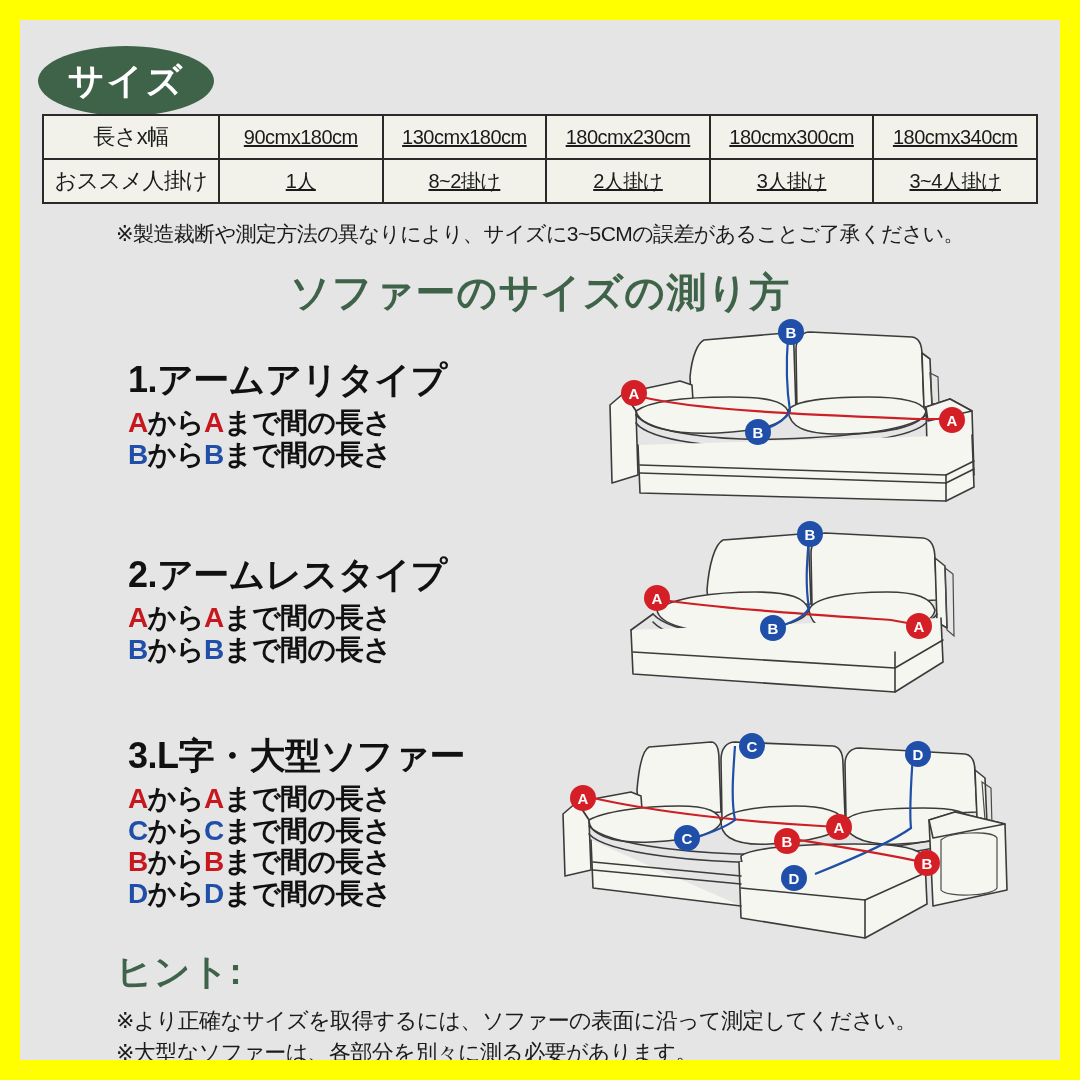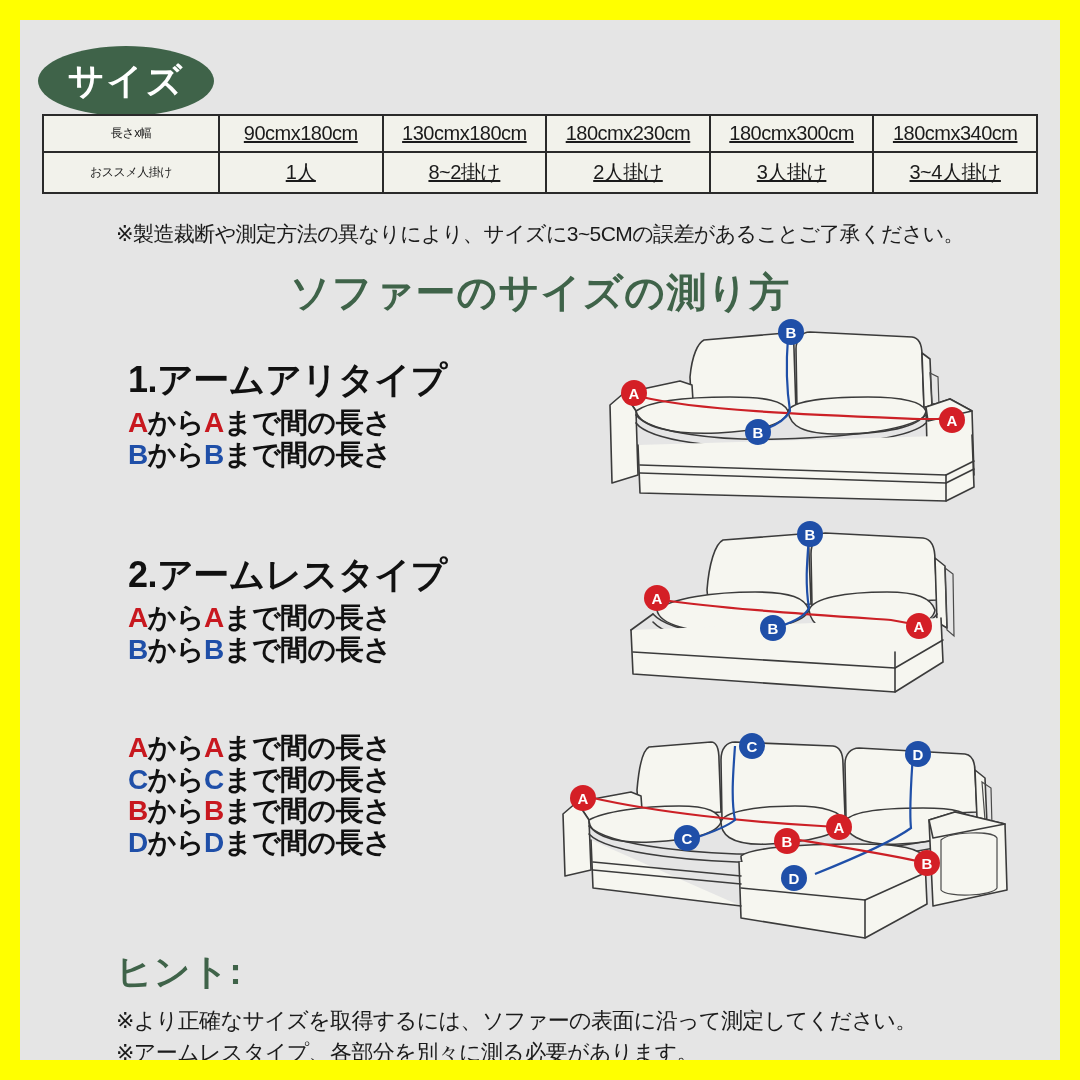--- a/index.html
+++ b/index.html
@@ -40,21 +40,21 @@
   .size-table td{
     border:2px solid #2A2A2A;
     text-align:center;
     color:#1B1B1B;
     background:#F2F2EB;
     padding:6px 2px;
     font-size:19px;
     white-space:nowrap;
     letter-spacing:-0.5px;
   }
-  .size-table td.head-cell{ font-size:12px; }
+  .size-table td.head-cell{ font-size:22px; }
   .size-table td.val-cell{ font-size:20px;text-decoration:underline; }
   .col-label{ width:170px; }
 
   .note{
     position:absolute;left:0;top:200px;width:1040px;
     text-align:center;
     font-size:21px;color:#1B1B1B;
     letter-spacing:-0.6px;
   }
 
@@ -158,38 +158,39 @@
     <div class="sec-title">2.アームレスタイプ</div>
     <div class="sec-line">
       <span class="mk-red">A</span><span>から</span><span class="mk-red">A</span><span>まで間の長さ</span>
     </div>
     <div class="sec-line">
       <span class="mk-blue">B</span><span>から</span><span class="mk-blue">B</span><span>まで間の長さ</span>
     </div>
   </div>
 
   <div class="section" id="section-3">
+    <div class="sec-title">3.L字・大型ソファー</div>
     <div class="sec-line">
       <span class="mk-red">A</span><span>から</span><span class="mk-red">A</span><span>まで間の長さ</span>
     </div>
     <div class="sec-line">
       <span class="mk-blue">C</span><span>から</span><span class="mk-blue">C</span><span>まで間の長さ</span>
     </div>
     <div class="sec-line">
       <span class="mk-red">B</span><span>から</span><span class="mk-red">B</span><span>まで間の長さ</span>
     </div>
     <div class="sec-line">
       <span class="mk-blue">D</span><span>から</span><span class="mk-blue">D</span><span>まで間の長さ</span>
     </div>
   </div>
 
   <div class="hint-title">ヒント:</div>
   <div class="hint-lines">
     <div>※より正確なサイズを取得するには、ソファーの表面に沿って測定してください。</div>
-    <div>※アームレスタイプ、各部分を別々に測る必要があります。</div>
+    <div>※大型なソファーは、各部分を別々に測る必要があります。</div>
   </div>
 
   <svg class="sofa-fig" id="sofa-1" width="420" height="195" viewBox="0 0 420 195">
     <g>
 
       <path class="st fillpanel" d="M110 62 C112 40 118 28 124 25 L206 18 C212 18 214 26 214 34 L216 96 L112 100 Z"></path>
       <path class="st fillpanel" d="M216 34 C216 24 222 17 230 17 L332 22 C340 23 342 32 342 40 L344 92 L217 96 Z"></path>
 
       <path class="st fillpanel" d="M342 38 L350 44 L352 92 L344 92 Z"></path>
       <path class="st-thin" d="M350 58 L358 62 L359 92 L352 88 Z"></path>

